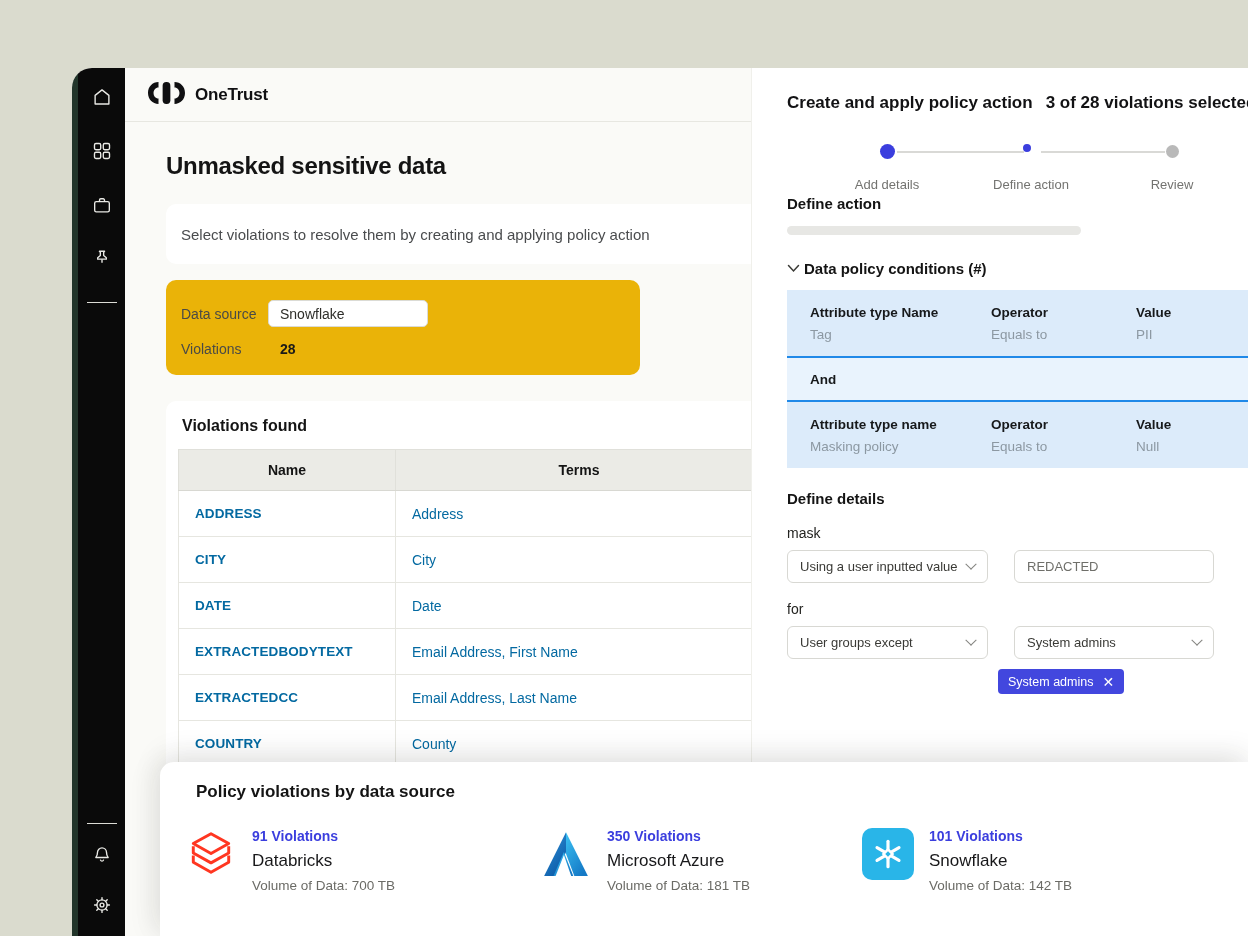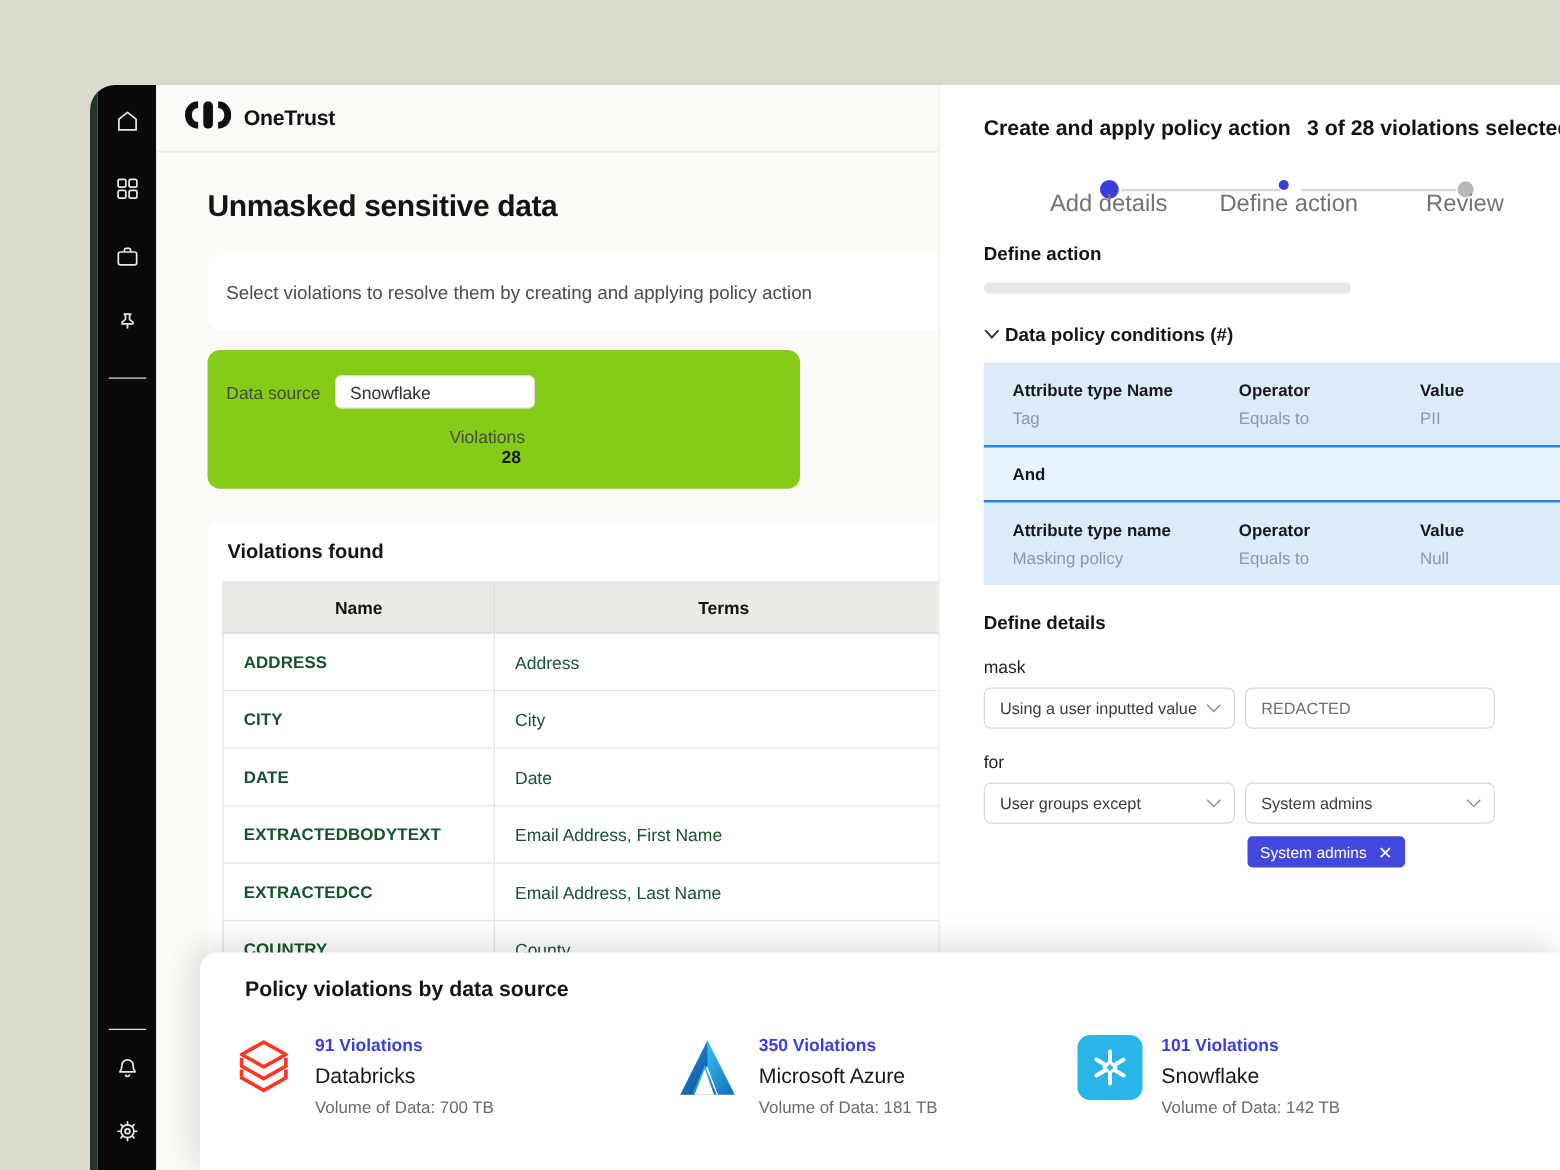--- a/index.html
+++ b/index.html
@@ -40,78 +40,78 @@
   .brand { display:flex; align-items:center; gap:10px; }
   .brand-name { font-size:17px; font-weight:700; letter-spacing:-0.2px; color:#101012; }
   .main-body { padding:30px 0 14px 41px; overflow:hidden; flex:1; }
   .page-title { font-size:24px; font-weight:700; letter-spacing:-0.3px; color:#141414; }
   .banner {
     margin-top:24px; margin-right:-12px; background:#FFFFFF; border-radius:10px;
     height:60px; display:flex; align-items:center; padding:0 15px;
     font-size:15px; color:#4A4C4E; white-space:nowrap; overflow:hidden;
   }
   .summary-box {
-    margin-top:16px; width:474px; background:#84cc16; border-radius:10px;
+    margin-top:16px; width:474px; background:#eab308; border-radius:10px;
     padding:20px 15px 18px 15px;
   }
   .summary-row { display:flex; align-items:center; margin-bottom:14px; }
-  .summary-row:last-child { margin-bottom:0;flex-direction:column; }
+  .summary-row:last-child { margin-bottom:0; }
   .summary-label { width:87px; flex:none; font-size:14px; color:#4A4A46; }
   .summary-input {
     width:160px; height:27px; background:#FFFFFF; border:1px solid #DBDBD5; border-radius:5px;
     display:flex; align-items:center; padding:0 11px; font-size:14px; color:#2E2E2A;
   }
   .summary-value { font-size:14px; font-weight:700; color:#1A1A18; padding-left:12px; }
   .violations-card {
     margin-top:26px; margin-right:-12px; background:#FFFFFF; border-radius:10px 10px 0 0;
     padding:16px 0 0 12px; height:420px;
   }
   .violations-title { font-size:16px; font-weight:700; color:#141414; padding-left:4px; }
   table.vtable { border-collapse:collapse; width:100%; margin-top:14px; font-size:14px; }
   table.vtable th {
     background:#EBEBE6; text-align:center; font-weight:700; color:#141414;
     height:41px; padding:0 16px; border:1px solid #E0E0DA; border-bottom:1px solid #D8D8D2;
   }
   table.vtable td {
-    height:46px; padding:0 16px; border:1px solid #E6E6E0; background:#FFFFFF; color:#14532d;
+    height:46px; padding:0 16px; border:1px solid #E6E6E0; background:#FFFFFF; color:#0369a1;
   }
   td.link-cell { font-weight:700; color:#0D8DE8; font-size:13.5px; letter-spacing:0.1px; cursor:pointer; }
   .col-name { width:217px; }
   
   .rpanel {
     flex:1; background:#FFFFFF; border-left:1px solid #F0F0EB;
     padding:25px 0 0 35px; overflow:hidden; position:relative;
   }
   .rtitle { display:flex; gap:13px; white-space:nowrap; font-size:17px; font-weight:700; color:#121214; }
   .stepper { position:relative; height:62px; margin-top:16px; }
   .dot { position:absolute; top:15px; border-radius:50%; }
   .dot-complete { width:15px; height:15px; background:#3B3EDE; }
   .dot-current  { width:8px; height:8px; background:#FFFFFF; border:4px solid #3B3EDE; }
   .dot-upcoming { width:13px; height:13px; background:#B9B9B9; top:16px; }
   .step-line { position:absolute; top:22px; height:1.5px; background:#D9D9D6; }
-  .step-label { position:absolute; top:24px; transform:translateX(-50%); font-size:19px; color:#737370; white-space:nowrap; }
+  .step-label { position:absolute; top:48px; transform:translateX(-50%); font-size:13px; color:#737370; white-space:nowrap; }
   .rsection-title { font-size:15px; font-weight:700; color:#141414; margin-top:4px; }
   .progressbar { margin-top:14px; width:294px; height:9px; border-radius:5px; background:#E7E7E4; }
   .cond-header { display:flex; align-items:center; gap:4px; margin-top:24px; cursor:pointer; }
   .cond-title { font-size:15px; font-weight:700; color:#141414; }
   .cond-block { margin-top:13px; background:#DCEBFA; }
   .cond-row { padding:15px 0 14px 23px; display:flex; }
   .cond-col1 { width:181px; flex:none; }
   .cond-col2 { width:145px; flex:none; }
   .cond-col3 { flex:1; }
   .cond-head { font-size:13.5px; font-weight:700; color:#17191B; margin-bottom:7px; }
   .cond-val  { font-size:13.5px; color:#8C98A2; }
   .cond-and {
     background:#E9F3FD; border-top:2px solid #2089E8; border-bottom:2px solid #2089E8;
     padding:14px 0 13px 23px; font-size:13.5px; font-weight:700; color:#17191B;
   }
   .ad-title { margin-top:22px; font-size:15px; font-weight:700; color:#141414; }
   .ad-sub { margin-top:5px; font-size:14px; color:#2B2B28; }
   .field-label { margin-top:18px; font-size:14px; color:#232320; }
-  .field-row { display:flex; gap:8px; margin-top:9px; }
+  .field-row { display:flex; gap:26px; margin-top:9px; }
   .select-box, .text-box {
     width:201px; height:33px; border:1px solid #D8D8D3; border-radius:6px; background:#FFFFFF;
     display:flex; align-items:center; justify-content:space-between; padding:0 12px;
     font-size:13px; color:#3A3A36; cursor:pointer;
   }
   .text-box { width:200px; color:#6F6F6A; cursor:text; justify-content:flex-start; }
   .select-box.second { width:200px; }
   .chev { width:8px; height:8px; border-right:1.6px solid #848480; border-bottom:1.6px solid #848480; transform:rotate(45deg) translate(-2px,-2px); flex:none; }
   .chip-row { margin-top:10px; padding-left:211px; }
   .chip {

